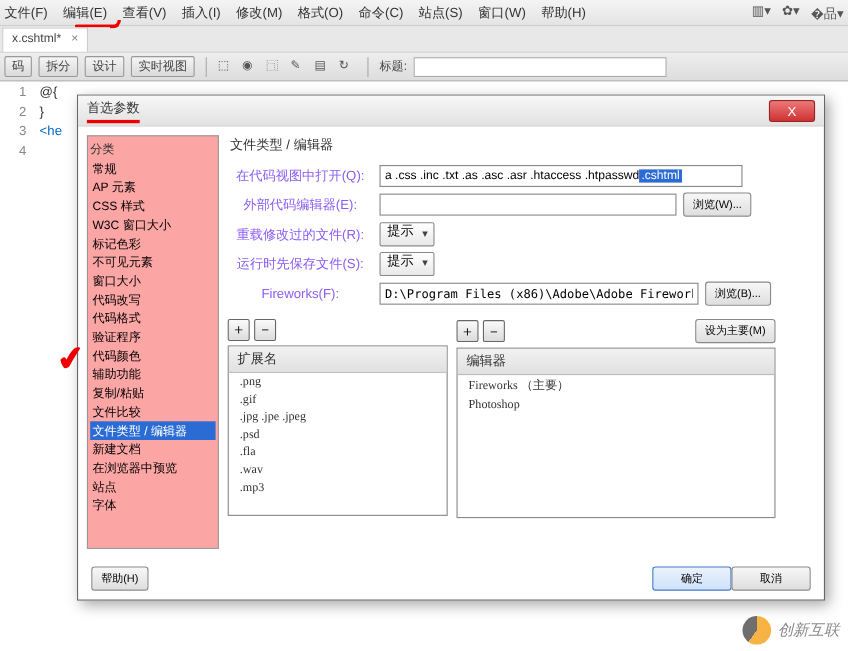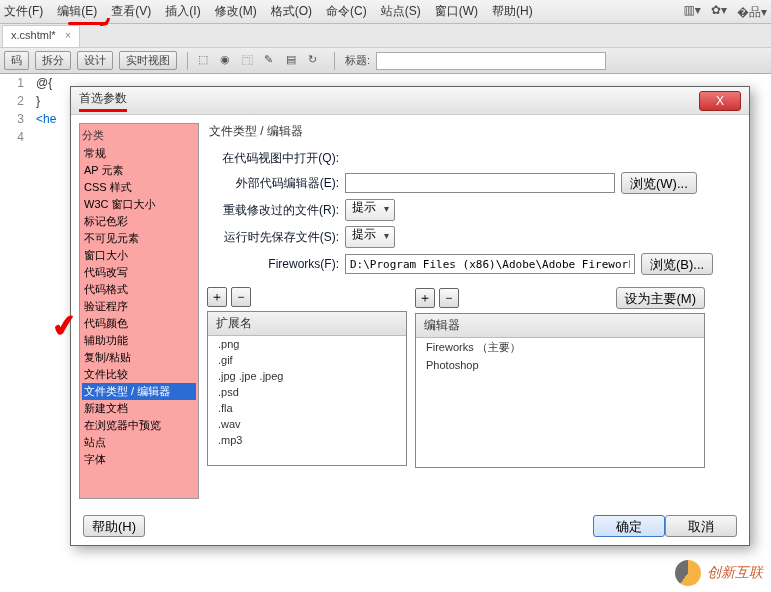--- a/index.html
+++ b/index.html
@@ -35,45 +35,45 @@
 .dlg-body { display:flex; height:392px;}
 .cat-panel { width:120px; border:1px solid #999; margin:8px; padding:2px 2px; font-size:11px; background:#fca5a5;}
 .cat-panel .hdr { color:#333; margin:2px 0 2px 0;}
 .cat-panel .item { padding:1px 2px; white-space:nowrap;}
 .cat-panel .sel { background:#2b6cd4; color:#fff;}
 .check-mark { position:absolute; left:52px; top:308px; color:#e00; font-size:30px; font-weight:bold; transform:rotate(-8deg);}
 
 .right-panel { flex:1; padding:8px 12px 4px 0; position:relative;}
 .section-title { color:#333; margin:0 0 10px 2px;}
 .form-row { display:flex; align-items:center; gap:6px; margin:5px 0; font-size:12px;}
-.form-row label { width:132px; text-align:right; color:#0f172a;}
+.form-row label { width:132px; text-align:center; color:#8b5cf6;}
 .form-row input[type=text] { border:1px solid #888; height:20px; padding:0 4px; font-family:Consolas, monospace; font-size:11px; background:#fff;}
 .form-row .open-field { width:330px;}
 .form-row .ext-field { width:270px;}
 .form-row .fw-field { width:290px;}
 .hl { background:#2b6cd4; color:#fff; padding:0 2px;}
-.btn { background:linear-gradient(#f7f7f7,#dedede); border:1px solid #888; border-radius:3px; padding:2px 8px; height:22px; font-size:13px; cursor:pointer;}
+.btn { background:linear-gradient(#f7f7f7,#dedede); border:1px solid #888; border-radius:3px; padding:2px 8px; height:22px; font-size:10px; cursor:pointer;}
 .dropdown { border:1px solid #888; background:linear-gradient(#fff,#e8e8e8); height:22px; padding:0 18px 5px 6px; position:relative; border-radius:2px; display:inline-flex; align-items:center;text-align:center;}
 .dropdown::after { content:"▾"; position:absolute; right:5px; top:3px; font-size:10px; color:#444;}
 
 .lists-row { display:flex; gap:8px; margin-top:12px;}
 .list-col { display:flex; flex-direction:column;}
 .list-toolbar { display:flex; align-items:center; gap:4px; margin-bottom:4px;}
 .sqbtn { width:20px; height:20px; border:1px solid #666; background:linear-gradient(#fafafa,#dcdcdc); text-align:center; line-height:18px; font-size:13px; border-radius:2px; cursor:pointer;}
 .listbox { border:1px solid #888; background:#fff; height:155px; overflow:hidden;}
 .listbox .lh { background:linear-gradient(#f2f2f2,#e0e0e0); border-bottom:1px solid #bbb; padding:3px 8px; font-size:12px; color:#333;}
-.listbox .li { padding:2px 10px; font-family:Liberation Sans, sans-serif; font-size:11px; color:#333;}
+.listbox .li { padding:2px 10px; font-family:Liberation Serif, serif; font-size:11px; color:#333;}
 .list-left { width:200px;}
 .list-right { width:290px;}
 
 .dlg-footer { height:38px; border-top:0; display:flex; align-items:center; padding:0 12px;}
 .dlg-footer .spacer { flex:1;}
 .dlg-footer .btn.primary { border:1px solid #3a78c8; background:linear-gradient(#eaf2fd,#cfe1fa);}
 
-.watermark { position:absolute; right:8px; bottom:6px; display:flex; align-items:center; gap:6px; color:#c2410c; font-style:italic; font-size:14px; opacity:0.85;}
+.watermark { position:absolute; right:8px; bottom:6px; display:flex; align-items:center; gap:6px; color:#737373; font-style:italic; font-size:14px; opacity:0.85;}
 .watermark .logo { width:26px; height:26px; border-radius:50%; background:conic-gradient(#f5a623 0 60%, #555 60% 100%);}
 </style>
 </head>
 <body>
 
 <div class="menubar">
   <span>文件(F)</span>
   <span>编辑(E)</span>
   <span>查看(V)</span>
   <span>插入(I)</span>
@@ -157,20 +157,24 @@
       <div class="item">在浏览器中预览</div>
       <div class="item">站点</div>
       <div class="item">字体</div>
     </div>
 
     <div class="right-panel">
       <div class="section-title">文件类型 / 编辑器</div>
 
       <div class="form-row">
         <label>在代码视图中打开(Q):</label>
+        <div class="open-field" style="border:1px solid #888;height:20px;padding:0 4px;font-family:Consolas,monospace;font-size:11px;display:flex;align-items:center;white-space:nowrap;overflow:hidden;">
+          <span>a .css .inc .txt .as .asc .asr .htaccess .htpasswd </span>
+            <span class="hl">.cshtml</span>
+        </div>
       </div>
 
       <div class="form-row">
         <label>外部代码编辑器(E):</label>
         <input type="text" class="ext-field" value="" style="">
         <button class="btn">浏览(W)...</button>
       </div>
 
       <div class="form-row">
         <label>重载修改过的文件(R):</label>

